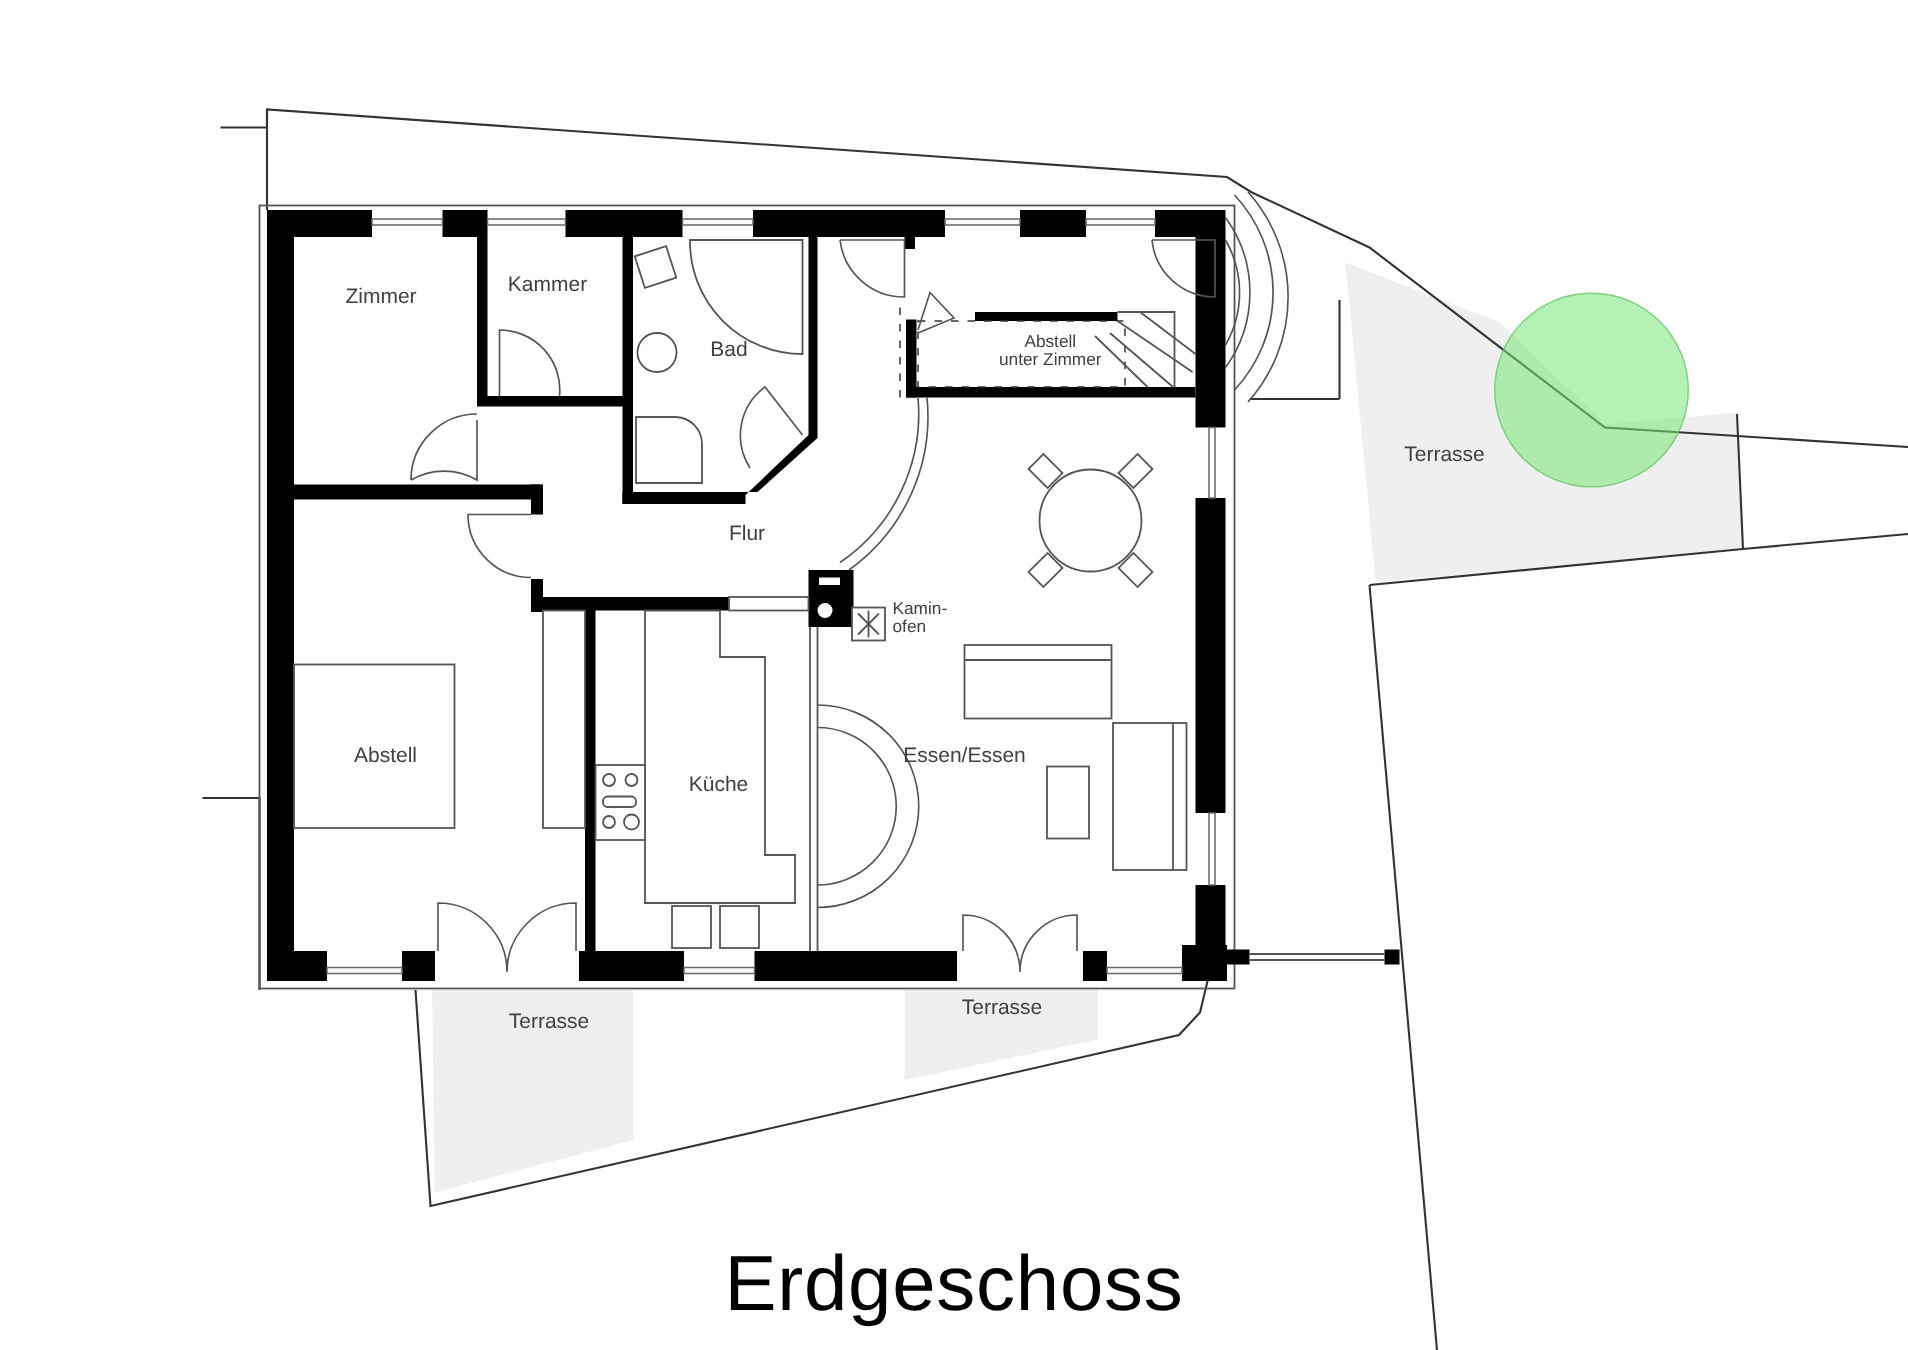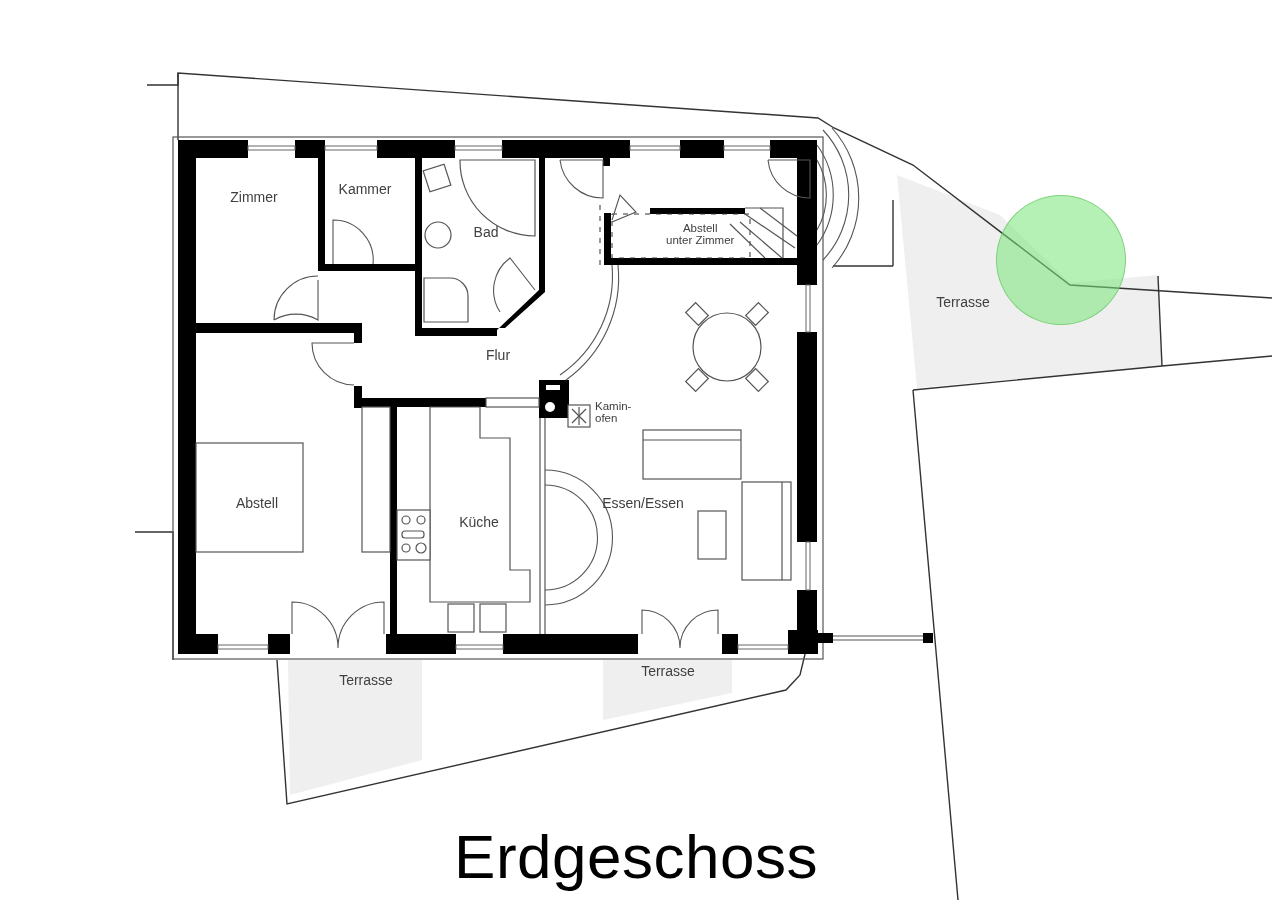--- a/index.html
+++ b/index.html
@@ -8,21 +8,21 @@
     .wall { fill: #000000; }
     .thin { fill: none; stroke: #555555; stroke-width: 1.2; }
     .thin2 { fill: none; stroke: #333333; stroke-width: 1.4; }
     .fur { fill: #ffffff; stroke: #555555; stroke-width: 1.2; }
     .door { fill: none; stroke: #555555; stroke-width: 1.1; }
     .win { fill: #ffffff; stroke: #666666; stroke-width: 1; }
     .terrace { fill: #efefef; stroke: none; }
     .dash { fill: none; stroke: #333333; stroke-width: 1; stroke-dasharray: 5 6; }
     .lbl { position: absolute; font-size: 14px; color: #404040; white-space: nowrap; transform: translate(-50%, -50%); line-height: 1; }
     .lbl.small { font-size: 11.5px; transform: none; line-height: 1.05; }
-    .title { position: absolute; left: 636px; top: 856px; transform: translate(-50%, -50%); font-size: 62px; color: #000000; letter-spacing: 0.5px; white-space: nowrap; text-align: right; }
+    .title { position: absolute; left: 636px; top: 856px; transform: translate(-50%, -50%); font-size: 52px; color: #000000; letter-spacing: 0.5px; white-space: nowrap; text-align: right; }
     .marker { position: absolute; left: 996px; top: 195px; width: 130px; height: 130px; border-radius: 50%; background: rgba(120, 230, 120, 0.55); border: 1px solid rgba(90, 190, 90, 0.6); box-sizing: border-box; }
   </style>
 </head>
 <body>
 
 <svg id="plan" viewBox="0 0 1272 900" xmlns="http://www.w3.org/2000/svg">
 
   <polygon class="terrace" points="897,175 1000,215 1070,283 1158,275 1162,366 917,388"></polygon>
   <polygon class="terrace" points="288,660 422,660 422,760 290,795"></polygon>
   <polygon class="terrace" points="603,660 732,660 732,693 603,720"></polygon>

